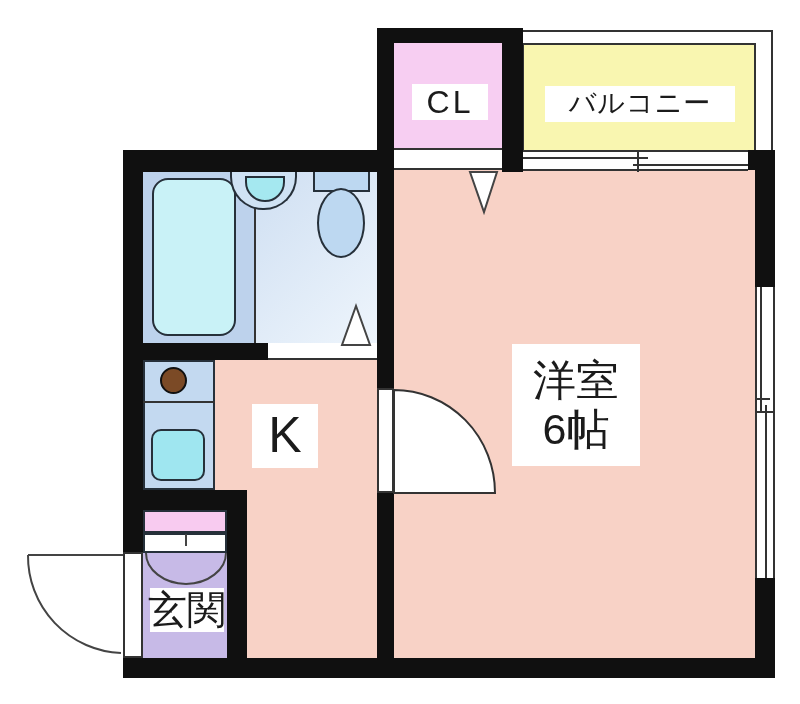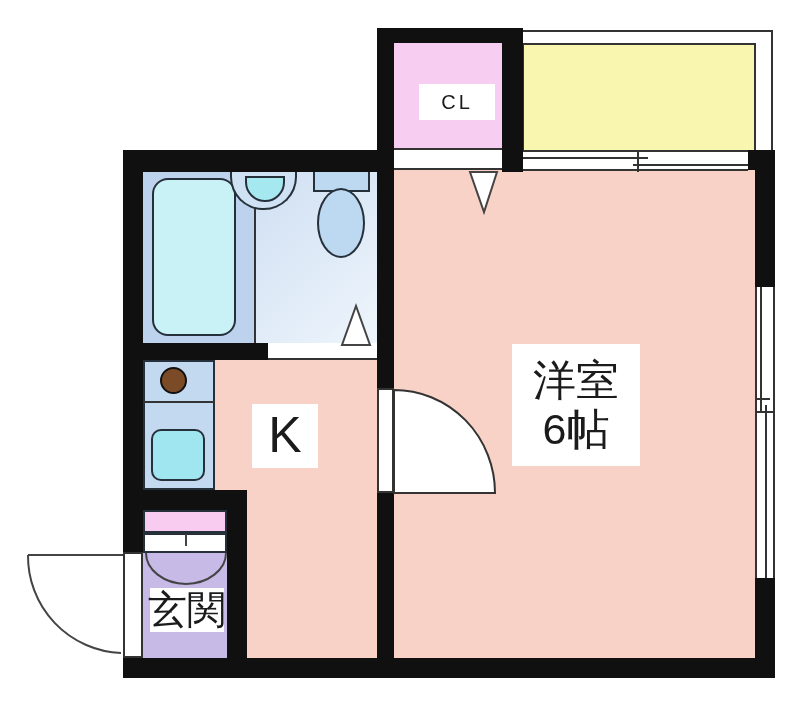--- a/index.html
+++ b/index.html
@@ -88,24 +88,27 @@
     <line x1="633" y1="165" x2="748" y2="165" stroke="#333" stroke-width="2"></line>
     <line x1="638" y1="150" x2="638" y2="172" stroke="#333" stroke-width="2"></line>
     <line x1="523" y1="170" x2="748" y2="170" stroke="#333" stroke-width="2"></line>
 
     <line x1="761" y1="287" x2="761" y2="412" stroke="#333" stroke-width="2"></line>
     <line x1="766" y1="405" x2="766" y2="578" stroke="#333" stroke-width="2"></line>
     <line x1="756" y1="399" x2="770" y2="399" stroke="#333" stroke-width="2"></line>
     <line x1="755" y1="412" x2="775" y2="412" stroke="#333" stroke-width="2"></line>
   </svg>
 
-  <div class="chip" style="left:412px;top:84px;width:76px;height:36px;font-size:20px;letter-spacing:3px;margin-left:7px;">
+  <div class="chip" style="left:412px;top:84px;width:76px;height:36px;font-size:32px;letter-spacing:3px;">
     <span>CL</span>
   </div>
 
+  <div class="chip" style="left:545px;top:86px;width:190px;height:36px;font-size:27px;letter-spacing:1px;">
+    <span>バルコニー</span>
+  </div>
 
   <div class="chip" style="left:512px;top:344px;width:128px;height:122px;font-size:43px;flex-direction:column;">
     <span>洋室</span>
     <span>6帖</span>
   </div>
 
   <div class="chip" style="left:252px;top:404px;width:66px;height:64px;font-size:50px;">
     <span>K</span>
   </div>
 

